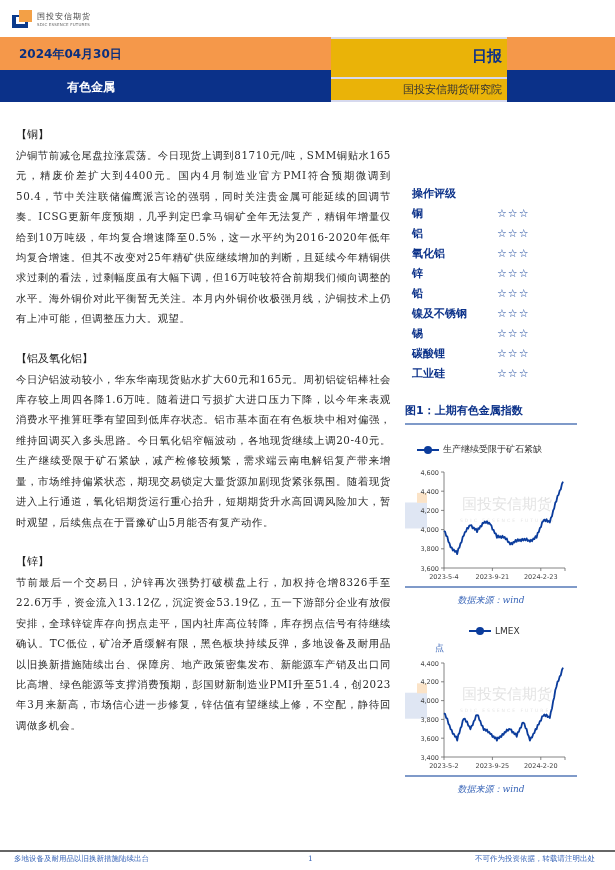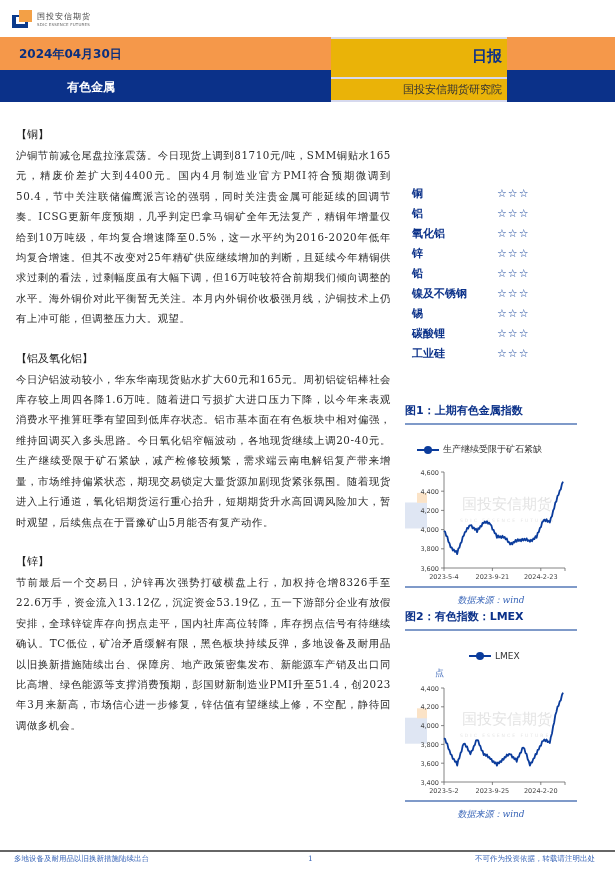--- a/index.html
+++ b/index.html
@@ -94,20 +94,21 @@
     <p class="para">今日沪铝波动较小，华东华南现货贴水扩大60元和165元。周初铝锭铝棒社会库存较上周四各降1.6万吨。随着进口亏损扩大进口压力下降，以今年来表观消费水平推算旺季有望回到低库存状态。铝市基本面在有色板块中相对偏强，维持回调买入多头思路。今日氧化铝窄幅波动，各地现货继续上调20-40元。生产继续受限于矿石紧缺，减产检修较频繁，需求端云南电解铝复产带来增量，市场维持偏紧状态，期现交易锁定大量货源加剧现货紧张氛围。随着现货进入上行通道，氧化铝期货运行重心抬升，短期期货升水高回调风险加大，暂时观望，后续焦点在于晋豫矿山5月能否有复产动作。</p>
   </div>
   <div class="section">
     <div class="section-title">【锌】</div>
     <p class="para">节前最后一个交易日，沪锌再次强势打破横盘上行，加权持仓增8326手至22.6万手，资金流入13.12亿，沉淀资金53.19亿，五一下游部分企业有放假安排，全球锌锭库存向拐点走平，国内社库高位转降，库存拐点信号有待继续确认。TC低位，矿冶矛盾缓解有限，黑色板块持续反弹，多地设备及耐用品以旧换新措施陆续出台、保障房、地产政策密集发布、新能源车产销及出口同比高增、绿色能源等支撑消费预期，彭国财新制造业PMI升至51.4，创2023年3月来新高，市场信心进一步修复，锌估值有望继续上修，不空配，静待回调做多机会。</p>
   </div>
 </div>
 
 <div class="col-right">
   <div class="ratings">
+    <div class="ratings-header">操作评级</div>
     <div class="rating-row">
         <span class="rating-name">铜</span>
         <span class="rating-stars">☆☆☆</span>
       </div>
     <div class="rating-row">
         <span class="rating-name">铝</span>
         <span class="rating-stars">☆☆☆</span>
       </div>
     <div class="rating-row">
         <span class="rating-name">氧化铝</span>
@@ -172,21 +173,20 @@
       <line x1="135.8" y1="102" x2="135.8" y2="105" stroke="#666" stroke-width="0.8"></line>
       <text x="135.8" y="113" font-size="6.5" fill="#444" text-anchor="middle">2024-2-23</text>
       <line x1="160" y1="102" x2="160" y2="105" stroke="#666" stroke-width="0.8"></line>
       <polyline points="39.0,64.9 40.1,65.8 41.2,69.9 42.3,70.5 43.4,75.7 44.5,77.3 45.6,81.4 46.7,81.3 47.8,84.5 48.9,83.5 50.0,85.9 51.1,84.8 52.2,88.1 53.3,82.7 54.4,81.7 55.5,77.3 56.6,76.1 57.7,70.9 58.8,69.7 59.9,66.1 61.0,65.7 62.1,61.9 63.2,62.5 64.3,59.7 65.4,59.3 66.5,59.2 67.6,62.4 68.8,61.5 69.9,63.8 71.0,62.7 72.1,66.1 73.2,62.2 74.3,62.9 75.4,60.0 76.5,60.5 77.6,56.8 78.7,57.3 79.8,55.5 80.9,57.1 82.0,55.2 83.1,57.7 84.2,56.8 85.3,58.4 86.4,59.4 87.5,63.7 88.6,63.9 89.7,67.3 90.8,67.3 91.9,71.8 93.0,69.4 94.1,71.5 95.2,70.1 96.3,72.0 97.4,69.8 98.5,71.7 99.6,70.9 100.7,73.4 101.8,72.4 102.9,76.0 104.0,76.0 105.1,78.5 106.2,76.8 107.3,78.4 108.4,75.9 109.5,76.6 110.6,73.9 111.7,75.7 112.8,73.1 113.9,75.0 115.0,73.5 116.1,75.2 117.2,72.8 118.3,74.5 119.4,72.8 120.5,74.4 121.6,72.4 122.7,75.0 123.8,74.1 124.9,75.7 126.0,73.8 127.1,75.2 128.3,72.5 129.4,73.1 130.5,70.2 131.6,71.8 132.7,66.7 133.8,66.1 134.9,61.9 136.0,61.1 137.1,56.2 138.2,55.3 139.3,53.6 140.4,55.2 141.5,53.2 142.6,55.8 143.7,54.9 144.8,56.5 145.9,51.7 147.0,50.2 148.1,44.7 149.2,42.4 150.3,36.6 151.4,35.3 152.5,29.9 153.6,28.9 154.7,24.5 155.8,23.3 156.9,18.1 158.0,15.6" fill="none" stroke="#0b3c9c" stroke-width="1.8" stroke-linejoin="round"></polyline>
     </svg>
   <div class="fig-bottom-line"></div>
   <div class="source">数据来源：wind</div>
 </div>
 
 <div class="fig fig2">
-  <div class="fig-title">图2：有色指数：LMEX</div>
   <div class="legend" style="margin:20px 0 0 64px;">
     <span class="mark"></span>
     <span>LMEX</span>
   </div>
   <div class="unit-label" style="margin:6px 0 0 30px;">点</div>
   <svg id="chart2" width="172" height="118" style="display:block;margin-top:2px;">
       <rect x="0" y="35.72" width="22" height="26" fill="#dfe6f3"></rect>
       <rect x="12" y="26.320000000000004" width="10" height="10" fill="#fbe3c7"></rect>
       <text x="57" y="42.300000000000004" font-size="15" fill="#e4e4e4">国投安信期货</text>
       <text x="55" y="55.300000000000004" font-size="4.5" fill="#e6e6e6" letter-spacing="2">SDIC ESSENCE FUTURES</text>

